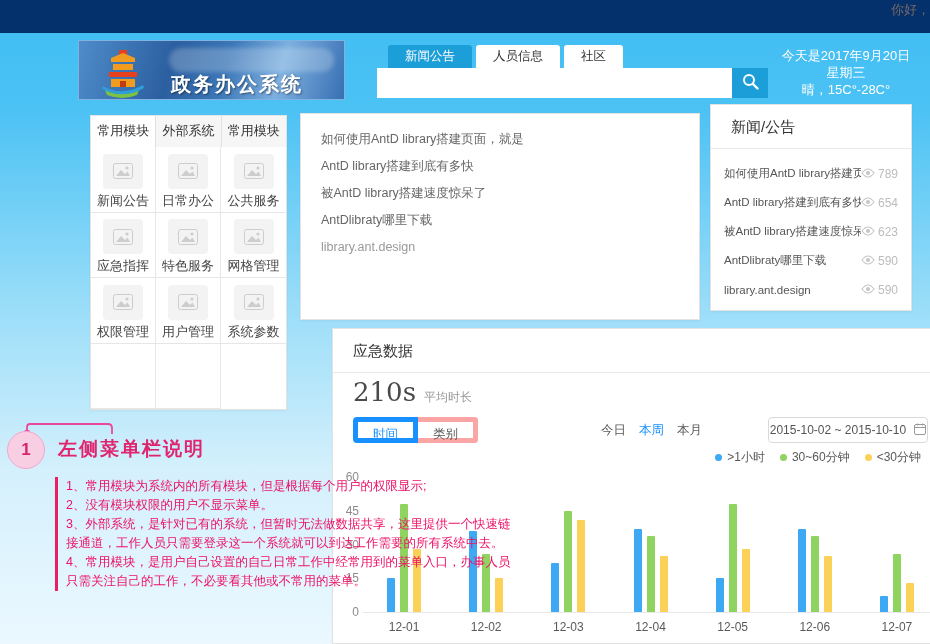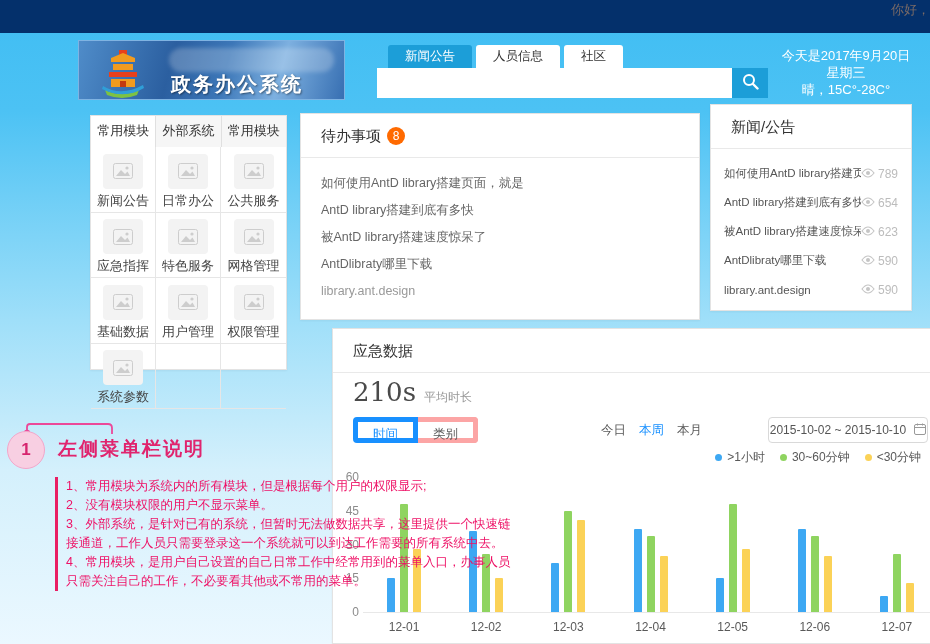--- a/index.html
+++ b/index.html
@@ -34,21 +34,21 @@
   .date-info { position:absolute; left:770px; top:47px; width:152px; text-align:center;
     color:#fff; font-size:13px; line-height:17px; }
 
   
   .card { position:absolute; background:#fff; border:1px solid #e3e3e3; box-shadow:0 1px 2px rgba(0,0,0,.05); }
   .card-header { padding:13px 20px 11px; border-bottom:1px solid #e9e9e9; font-size:15px; color:#333; }
   .badge { display:inline-block; margin-left:6px; min-width:18px; height:18px; line-height:18px;
     background:#ff6a00; color:#fff; border-radius:9px; font-size:12px; text-align:center; vertical-align:1px; }
 
   
-  .sidebar { left:90px; top:115px; width:197px; height:255px; }
+  .sidebar { left:90px; top:115px; width:197px; height:295px; }
   .side-tabs { display:flex; height:31px; border-bottom:1px solid #e0e0e0; }
   .side-tab { flex:1; height:31px; line-height:30px; text-align:center; font-size:13px; color:#333;
     background:#f6f6f6; border-right:1px solid #e0e0e0; cursor:pointer; }
   .side-tab:last-child { border-right:none; }
   .side-tab.active { background:#fff; }
   .side-grid { display:grid; grid-template-columns:repeat(3,1fr); grid-auto-rows:65.6px; }
   .side-cell { border-right:1px solid #e6e6e6; border-bottom:1px solid #e6e6e6;
     display:flex; flex-direction:column; align-items:center; justify-content:flex-end;
     padding-bottom:3px; cursor:pointer; }
   .side-cell:nth-child(3n) { border-right:none; }
@@ -225,61 +225,48 @@
           <div class="side-label">网格管理</div>
         </div>
         <div class="side-cell">
           <div class="ph-icon">
             <svg width="20" height="16" viewBox="0 0 20 16">
               <rect x="0.5" y="0.5" width="19" height="15" rx="2" fill="none" stroke="#cdcdcd"></rect>
               <circle cx="14" cy="5" r="1.6" fill="#cdcdcd"></circle>
               <path d="M3 13 L8 7 L12 11 L14.5 8.5 L17 13 Z" fill="#cdcdcd"></path>
             </svg>
           </div>
-          <div class="side-label">基础数据</div>
+          <div class="side-label">权限管理</div>
         </div>
         <div class="side-cell">
           <div class="ph-icon">
             <svg width="20" height="16" viewBox="0 0 20 16">
               <rect x="0.5" y="0.5" width="19" height="15" rx="2" fill="none" stroke="#cdcdcd"></rect>
               <circle cx="14" cy="5" r="1.6" fill="#cdcdcd"></circle>
               <path d="M3 13 L8 7 L12 11 L14.5 8.5 L17 13 Z" fill="#cdcdcd"></path>
             </svg>
           </div>
           <div class="side-label">用户管理</div>
-        </div>
-        <div class="side-cell">
-          <div class="ph-icon">
-            <svg width="20" height="16" viewBox="0 0 20 16">
-              <rect x="0.5" y="0.5" width="19" height="15" rx="2" fill="none" stroke="#cdcdcd"></rect>
-              <circle cx="14" cy="5" r="1.6" fill="#cdcdcd"></circle>
-              <path d="M3 13 L8 7 L12 11 L14.5 8.5 L17 13 Z" fill="#cdcdcd"></path>
-            </svg>
-          </div>
-          <div class="side-label">权限管理</div>
         </div>
         <div class="side-cell">
           <div class="ph-icon">
             <svg width="20" height="16" viewBox="0 0 20 16">
               <rect x="0.5" y="0.5" width="19" height="15" rx="2" fill="none" stroke="#cdcdcd"></rect>
               <circle cx="14" cy="5" r="1.6" fill="#cdcdcd"></circle>
               <path d="M3 13 L8 7 L12 11 L14.5 8.5 L17 13 Z" fill="#cdcdcd"></path>
             </svg>
           </div>
           <div class="side-label">系统参数</div>
         </div>
         <div class="side-cell"></div>
         <div class="side-cell"></div>
       </div>
   </div>
 
   <div class="card todo">
-    <div class="card-header">
-      <span>待办事项</span><span class="badge">8</span>
-    </div>
     <div class="todo-list" id="todo-list">
         <div class="todo-item">如何使用AntD library搭建页面，就是</div>
         <div class="todo-item">AntD library搭建到底有多快</div>
         <div class="todo-item">被AntD library搭建速度惊呆了</div>
         <div class="todo-item">AntDlibraty哪里下载</div>
         <div class="todo-item">library.ant.design</div>
       </div>
   </div>
 
   <div class="card news">

